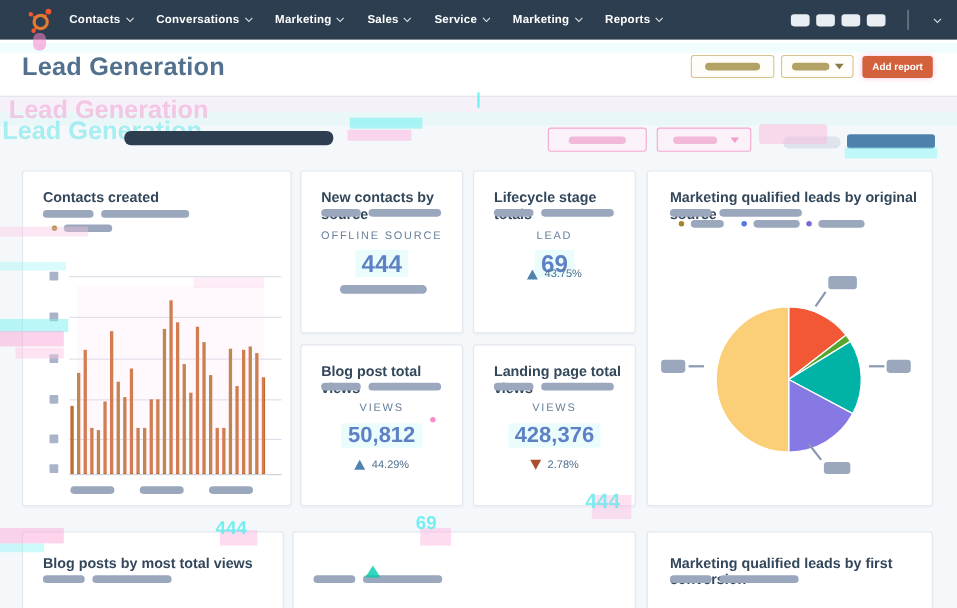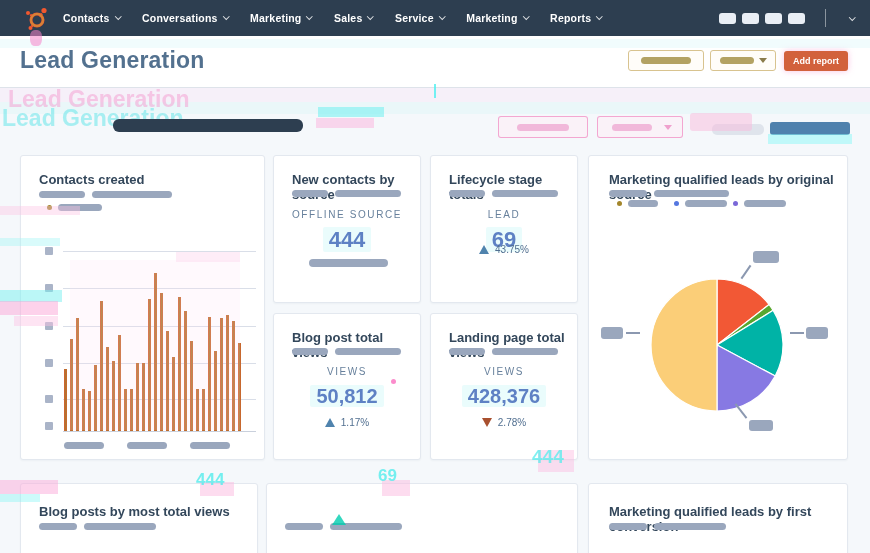--- a/index.html
+++ b/index.html
@@ -256,21 +256,21 @@
 </div>
 
 <div class="card" style="left:273px; top:313px; width:148px; height:147px;">
   <div class="card-title">Blog post total views</div>
   <span class="pill" style="left:18px; top:34px; width:36px;"></span>
   <span class="pill" style="left:61px; top:34px; width:66px;"></span>
   <div class="metric-label" style="top:52px;">VIEWS</div>
   <div class="metric-value metric-sm" style="top:71px;"><span class="hl">50,812</span></div>
   <div class="delta" style="top:103px;">
     <span class="tri-up"></span>
-    <span>1.17%</span>
+    <span>44.29%</span>
   </div>
 </div>
 
 <div class="card" style="left:430px; top:313px; width:148px; height:147px;">
   <div class="card-title">Landing page total views</div>
   <span class="pill" style="left:18px; top:34px; width:36px;"></span>
   <span class="pill" style="left:61px; top:34px; width:66px;"></span>
   <div class="metric-label" style="top:52px;">VIEWS</div>
   <div class="metric-value metric-sm" style="top:71px;"><span class="hl">428,376</span></div>
   <div class="delta" style="top:103px;">

